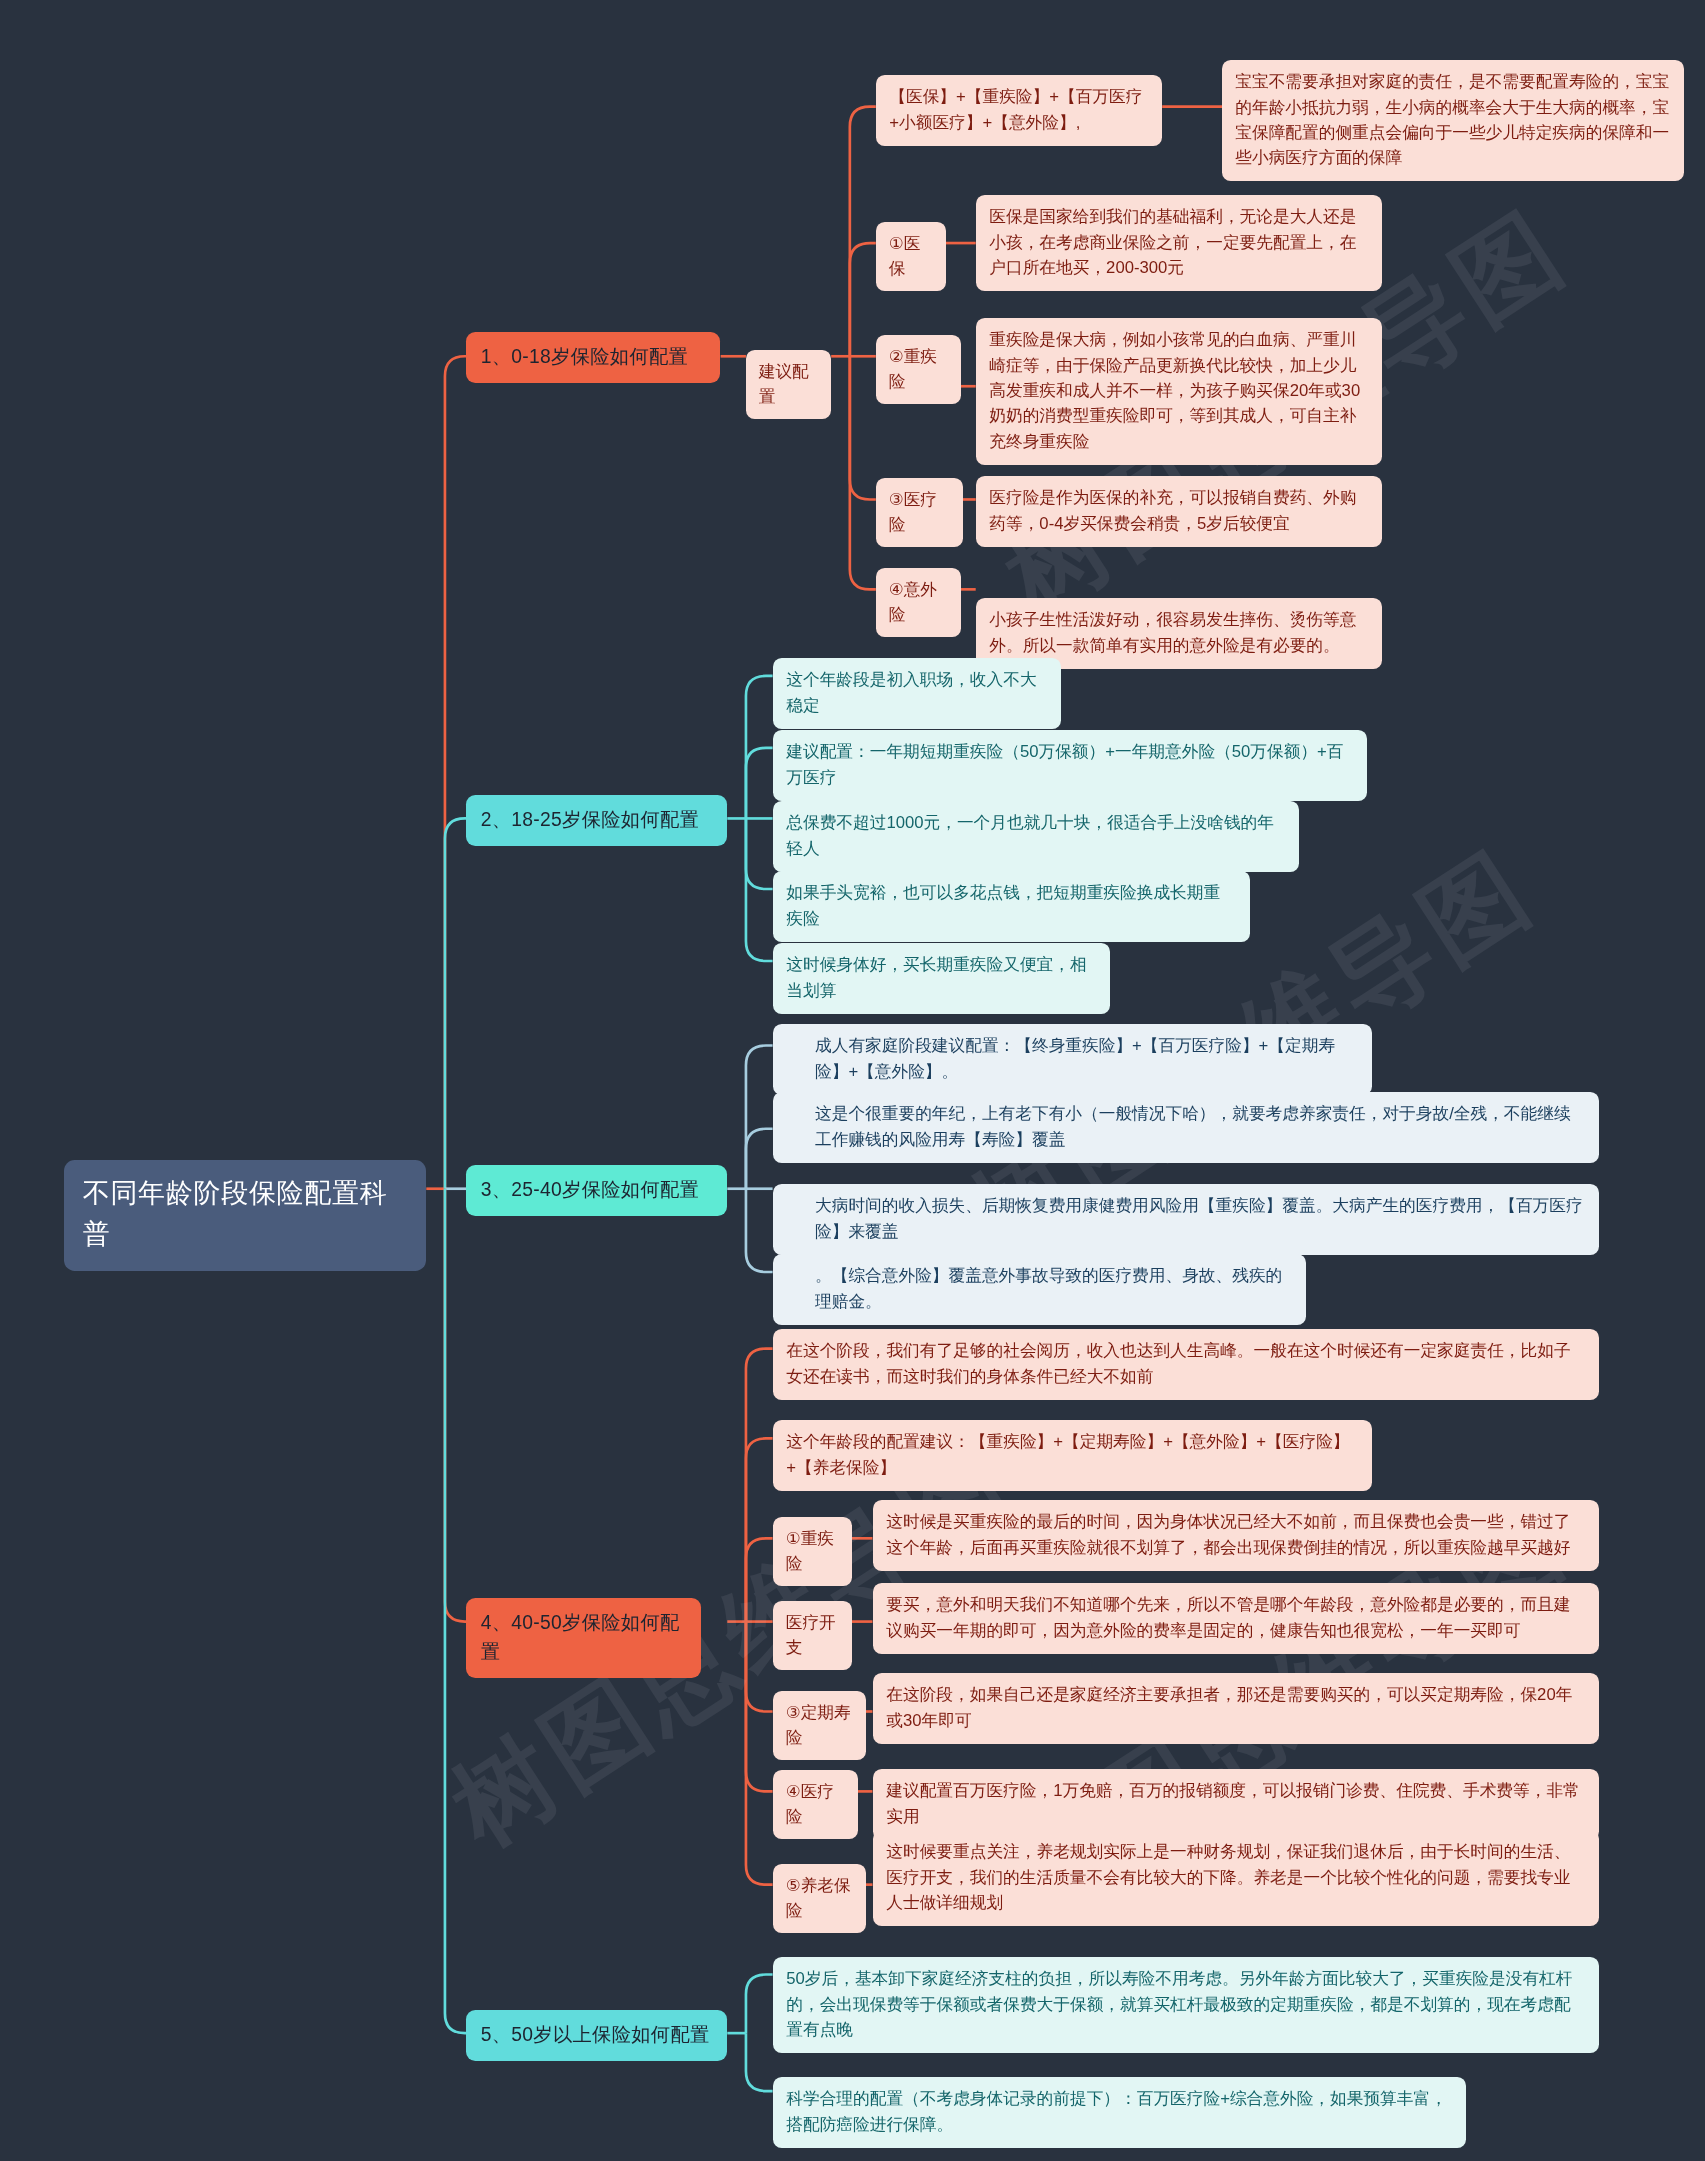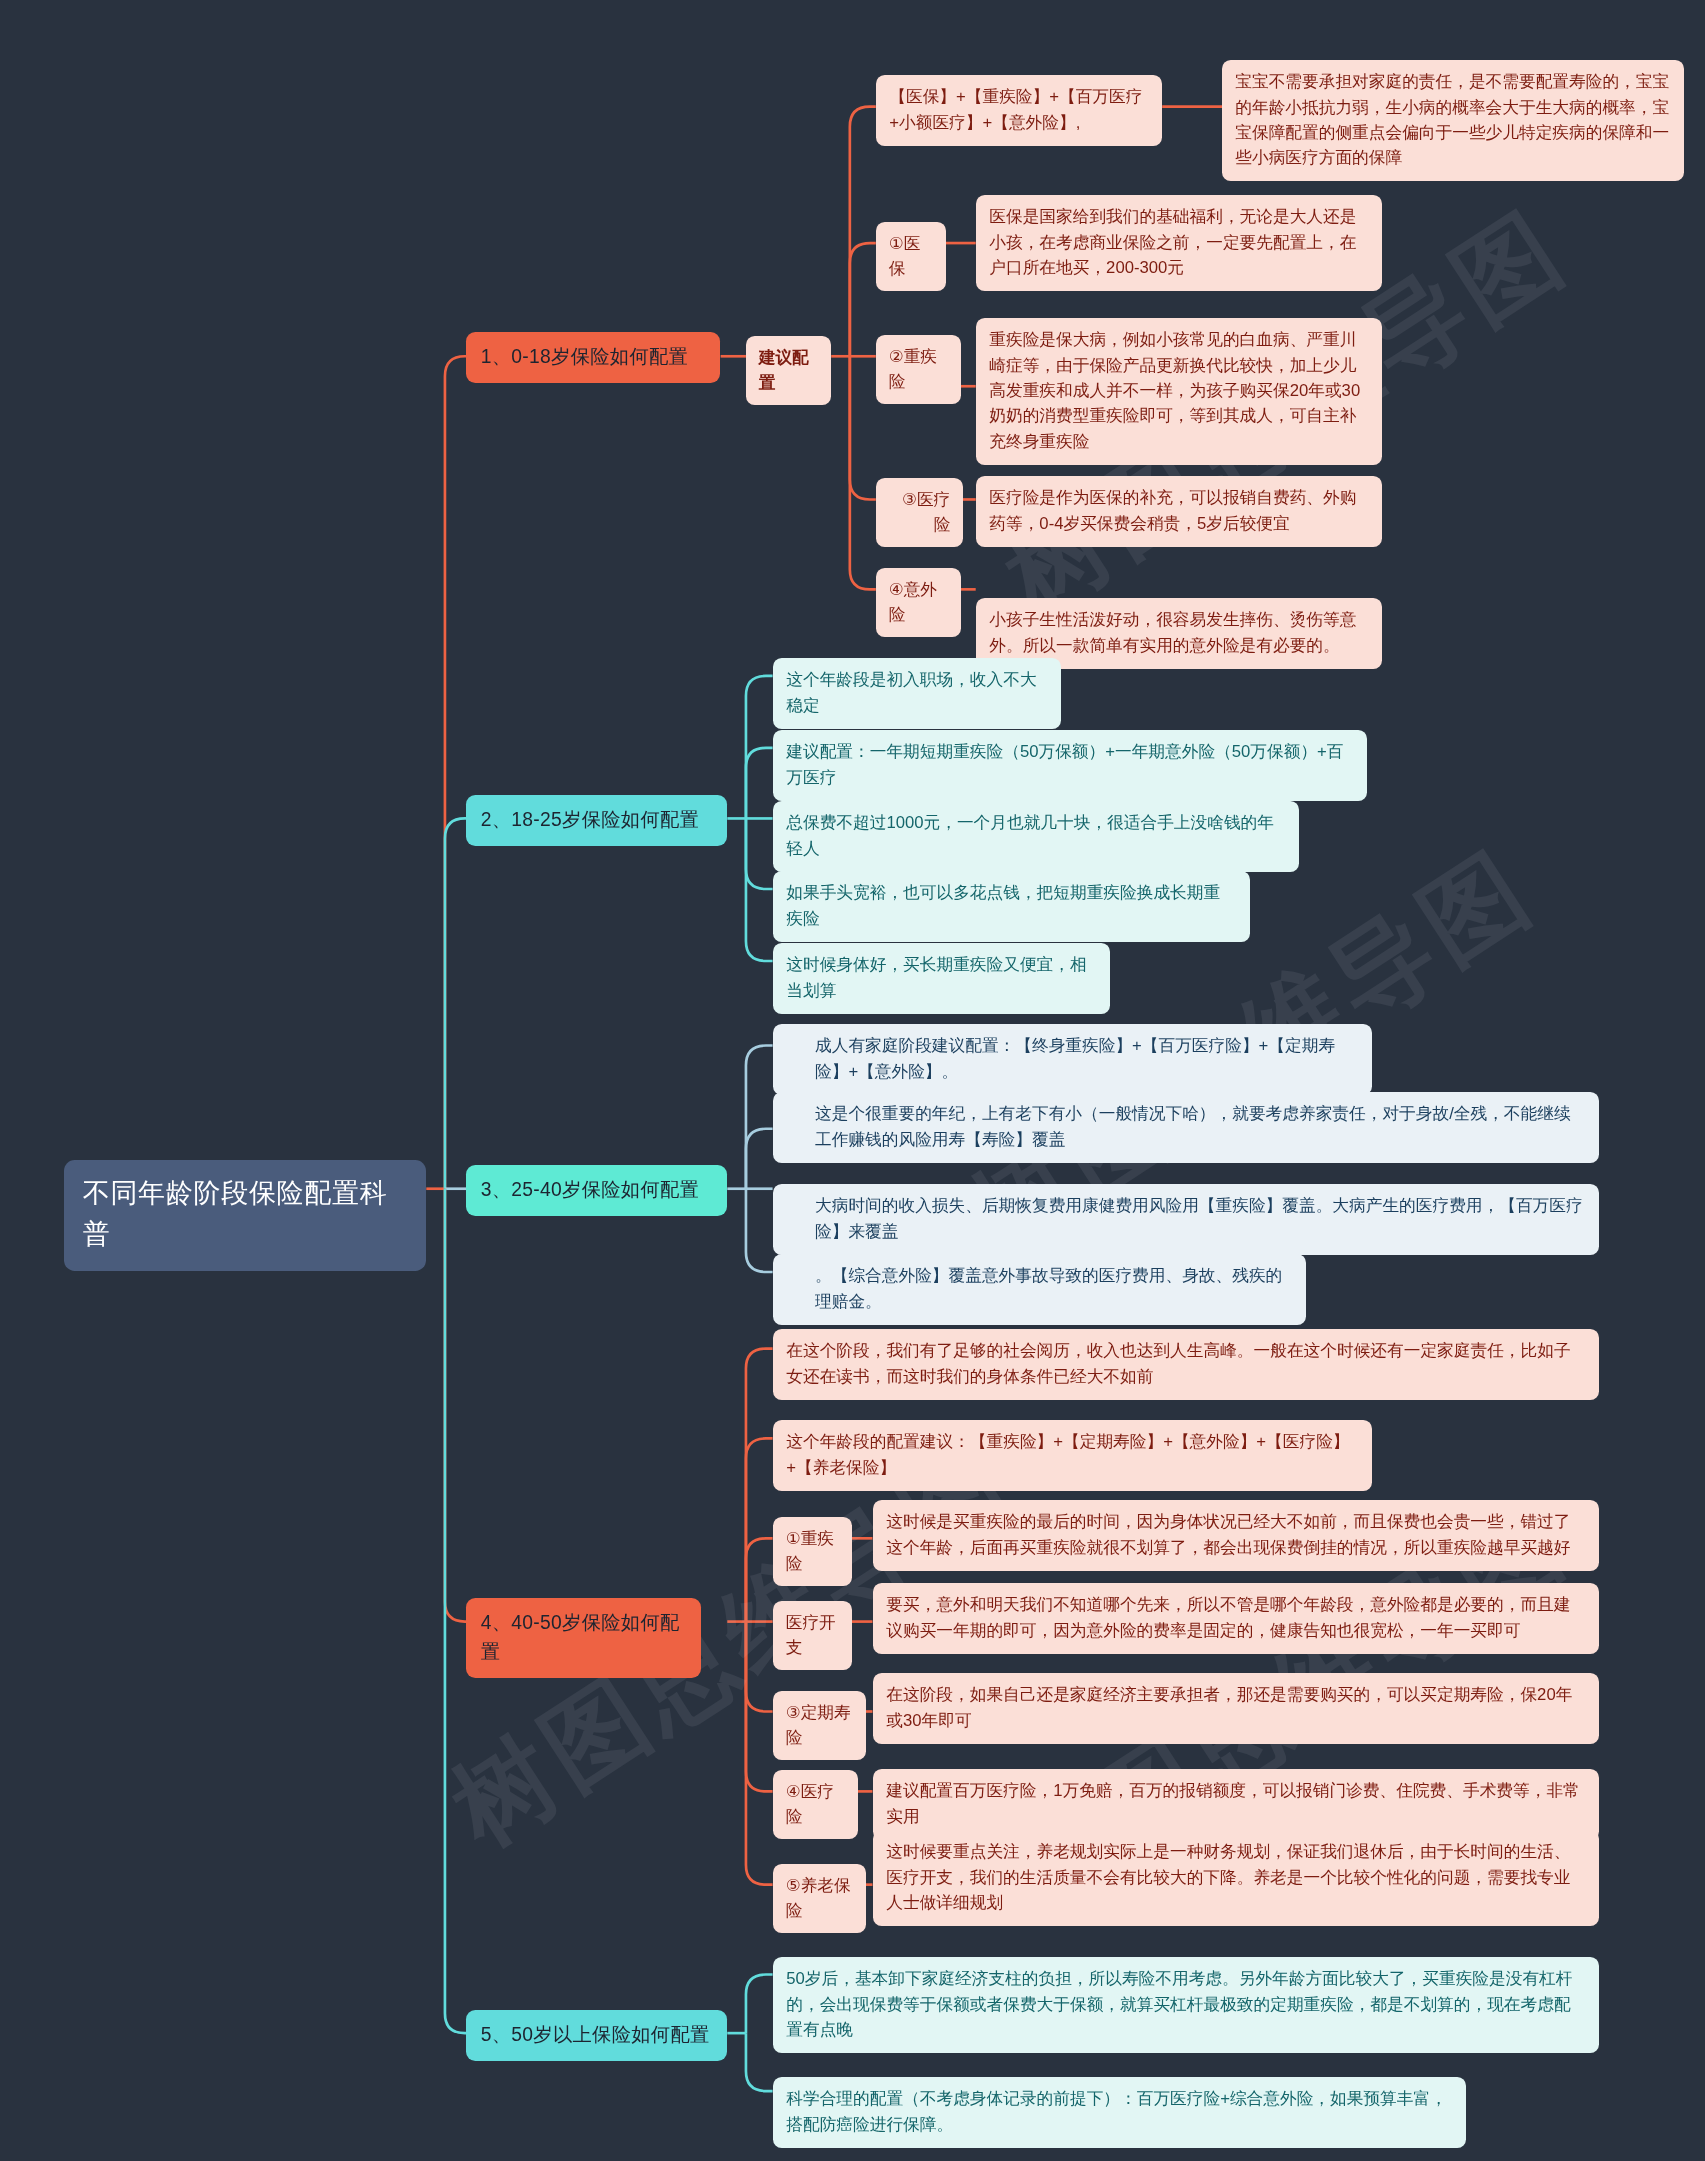--- a/index.html
+++ b/index.html
@@ -159,32 +159,32 @@
 
   <div class="wm" style="left:966px; top:346px;">树图思维导图</div>
   <div class="wm" style="left:933px; top:986px;">树图思维导图</div>
   <div class="wm" style="left:413px;  top:1579px;">树图思维导图</div>
   <div class="wm" style="left:966px; top:1639px;">树图思维导图</div>
 
   <div class="node n-root" style="left:64px; top:1160px; width:362px;">不同年龄阶段保险配置科普</div>
 
   <div class="node n-branch b-orange" style="left:466px; top:332px; width:254px;">1、0-18岁保险如何配置</div>
 
-  <div class="node n-sub s-orange" style="left:746px; top:336px; width:85px;font-weight:bold;">建议配置</div>
+  <div class="node n-sub s-orange" style="left:746px; top:350px; width:85px;">建议配置</div>
 
   <div class="node n-leaf l-orange" style="left:876px; top:75px; width:286px;">【医保】+【重疾险】+【百万医疗+小额医疗】+【意外险】,</div>
   <div class="node n-leaf l-orange" style="left:1222px; top:60px; width:462px;">宝宝不需要承担对家庭的责任，是不需要配置寿险的，宝宝的年龄小抵抗力弱，生小病的概率会大于生大病的概率，宝宝保障配置的侧重点会偏向于一些少儿特定疾病的保障和一些小病医疗方面的保障</div>
 
   <div class="node n-sub s-orange" style="left:876px; top:222px; width:70px;">①医保</div>
   <div class="node n-leaf l-orange" style="left:976px; top:195px; width:406px;">医保是国家给到我们的基础福利，无论是大人还是小孩，在考虑商业保险之前，一定要先配置上，在户口所在地买，200-300元</div>
 
   <div class="node n-sub s-orange" style="left:876px; top:335px; width:85px;">②重疾险</div>
   <div class="node n-leaf l-orange" style="left:976px; top:318px; width:406px;">重疾险是保大病，例如小孩常见的白血病、严重川崎症等，由于保险产品更新换代比较快，加上少儿高发重疾和成人并不一样，为孩子购买保20年或30奶奶的消费型重疾险即可，等到其成人，可自主补充终身重疾险</div>
 
-  <div class="node n-sub s-orange" style="left:876px; top:478px; width:87px;text-align:right;">③医疗险</div>
+  <div class="node n-sub s-orange" style="left:876px; top:478px; width:87px;">③医疗险</div>
   <div class="node n-leaf l-orange" style="left:976px; top:476px; width:406px;">医疗险是作为医保的补充，可以报销自费药、外购药等，0-4岁买保费会稍贵，5岁后较便宜</div>
 
   <div class="node n-sub s-orange" style="left:876px; top:568px; width:85px;">④意外险</div>
   <div class="node n-leaf l-orange" style="left:976px; top:566px; width:406px;margin-top:32px;">小孩子生性活泼好动，很容易发生摔伤、烫伤等意外。所以一款简单有实用的意外险是有必要的。</div>
 
   <div class="node n-branch b-cyan" style="left:466px; top:795px; width:261px;">2、18-25岁保险如何配置</div>
 
   <div class="node n-leaf l-cyan" style="left:773px; top:658px; width:288px;">这个年龄段是初入职场，收入不大稳定</div>
   <div class="node n-leaf l-cyan" style="left:773px; top:730px; width:594px;">建议配置：一年期短期重疾险（50万保额）+一年期意外险（50万保额）+百万医疗</div>
   <div class="node n-leaf l-cyan" style="left:773px; top:801px; width:526px;">总保费不超过1000元，一个月也就几十块，很适合手上没啥钱的年轻人</div>

